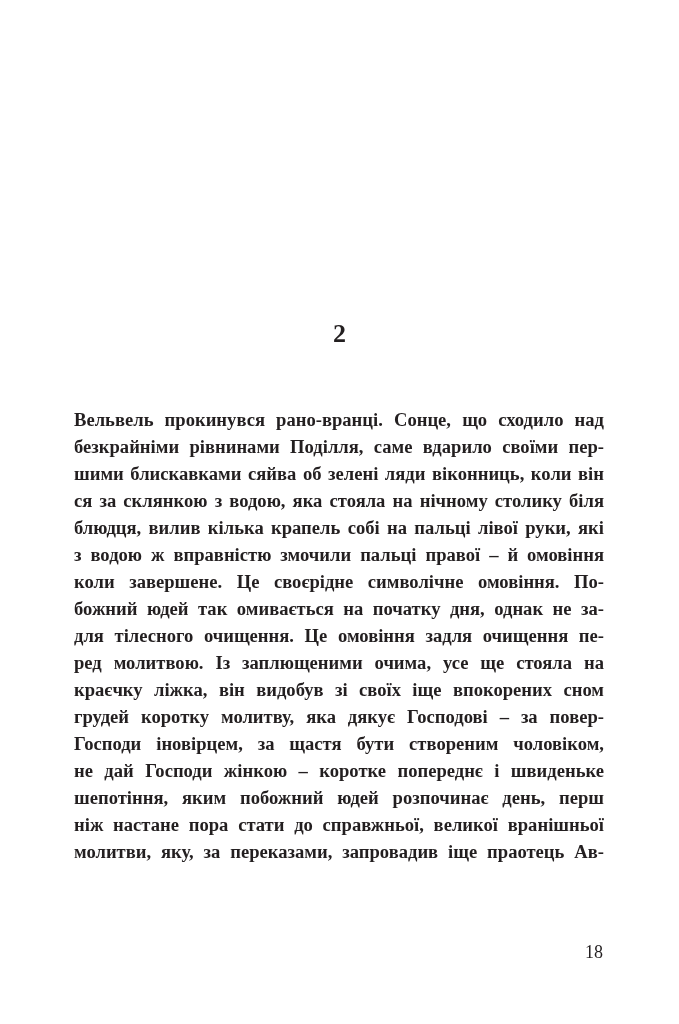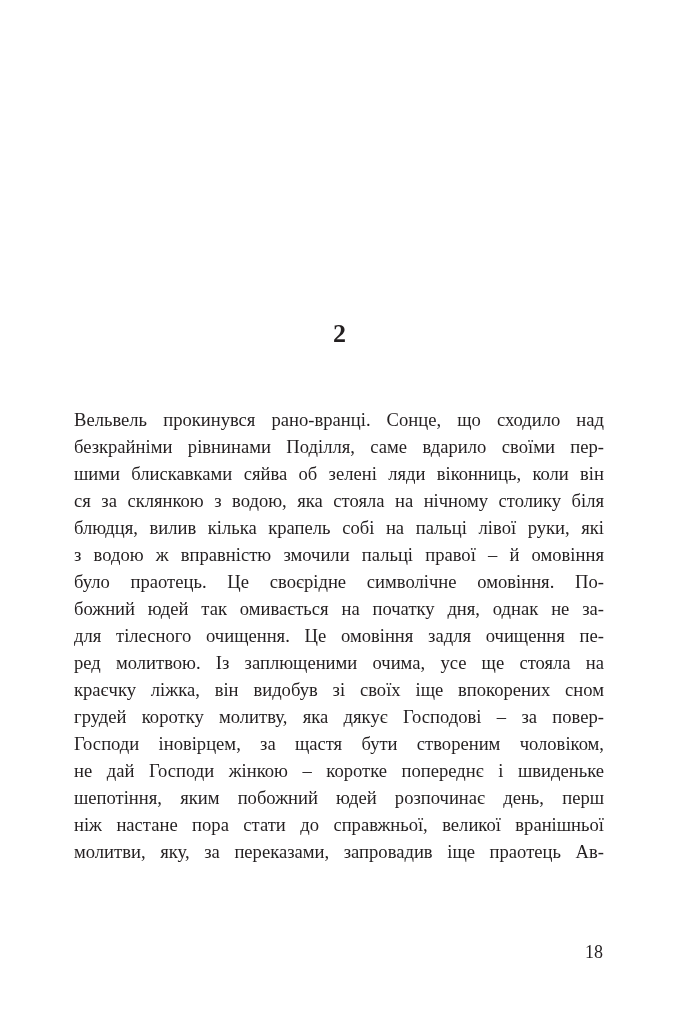--- a/index.html
+++ b/index.html
@@ -35,20 +35,21 @@
     .line {
       display: block;
       height: 27px;
       line-height: 27px;
       font-size: 18.6px;
       font-family: "Liberation Serif", serif;
       white-space: nowrap;
       text-align: justify;
       text-align-last: justify;
       letter-spacing: 0;
+      font-weight: bold;
     }
     .line.last {
       text-align-last: justify;
     }
     .page-number {
       position: absolute;
       top: 940px;
       left: 540px;
       width: 63px;
       text-align: right;
@@ -62,21 +63,21 @@
 
 <div class="chapter-number">2</div>
 
 <div class="text-block">
   <span class="line">Вельвель прокинувся рано-вранці. Сонце, що сходило над</span>
   <span class="line">безкрайніми рівнинами Поділля, саме вдарило своїми пер-</span>
   <span class="line">шими блискавками сяйва об зелені ляди віконниць, коли він</span>
   <span class="line">ся за склянкою з водою, яка стояла на нічному столику біля</span>
   <span class="line">блюдця, вилив кілька крапель собі на пальці лівої руки, які</span>
   <span class="line">з водою ж вправністю змочили пальці правої – й омовіння</span>
-  <span class="line">було праотець. Це своєрідне символічне омовіння. По-</span>
+  <span class="line">коли завершене. Це своєрідне символічне омовіння. По-</span>
   <span class="line">божний юдей так омивається на початку дня, однак не за-</span>
   <span class="line">для тілесного очищення. Це омовіння задля очищення пе-</span>
   <span class="line">ред молитвою. Із заплющеними очима, усе ще стояла на</span>
   <span class="line">краєчку ліжка, він видобув зі своїх іще впокорених сном</span>
   <span class="line">грудей коротку молитву, яка дякує Господові – за повер-</span>
   <span class="line">Господи іновірцем, за щастя бути створеним чоловіком,</span>
   <span class="line">не дай Господи жінкою – коротке попереднє і швиденьке</span>
   <span class="line">шепотіння, яким побожний юдей розпочинає день, перш</span>
   <span class="line">ніж настане пора стати до справжньої, великої вранішньої</span>
   <span class="line">молитви, яку, за переказами, запровадив іще праотець Ав-</span>

